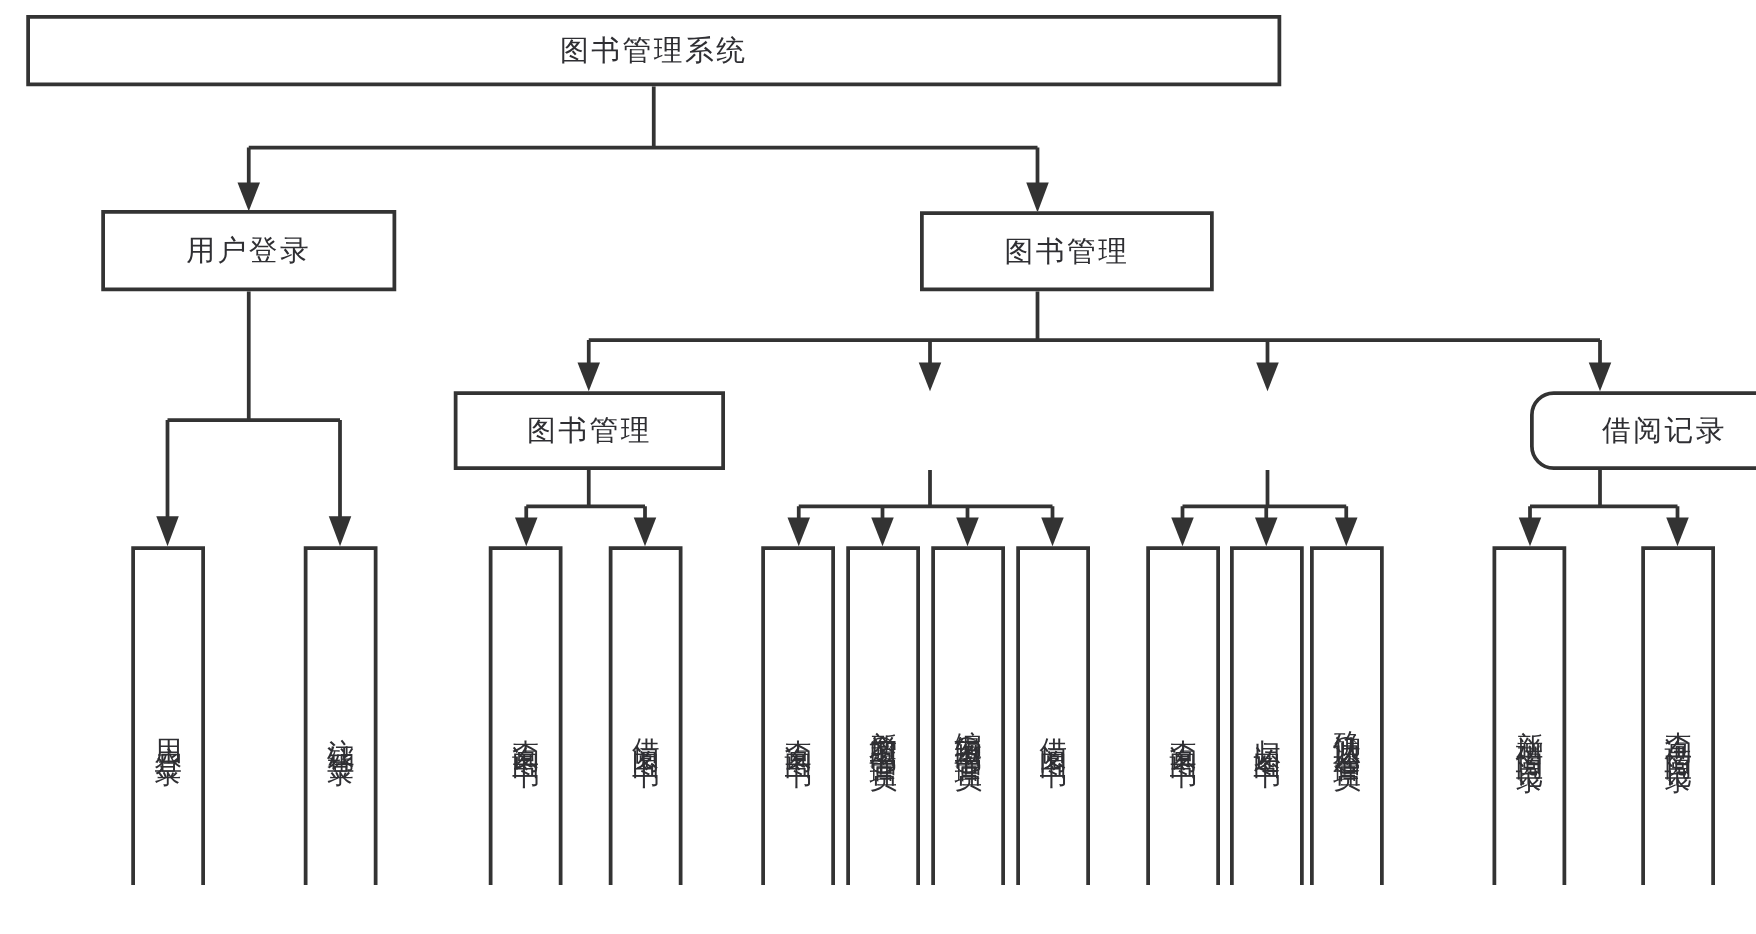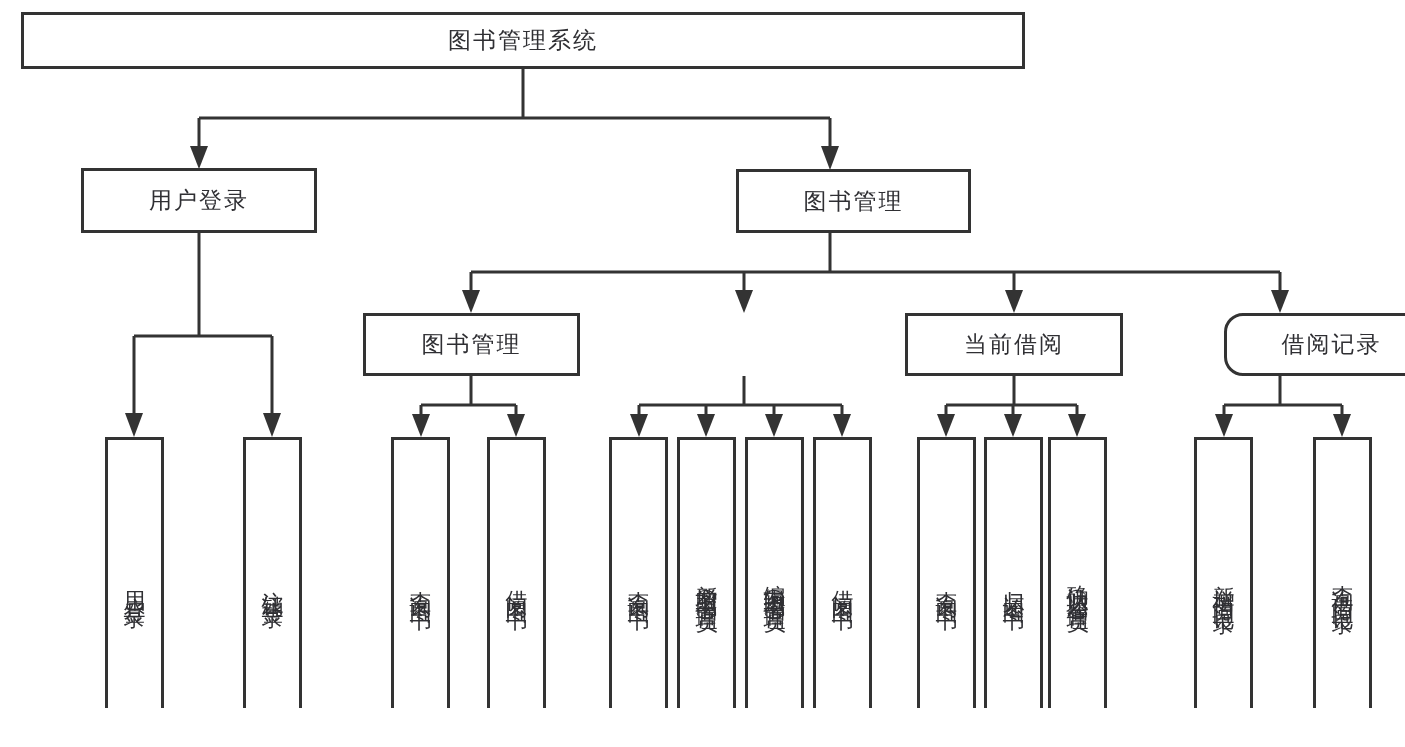--- a/index.html
+++ b/index.html
@@ -138,23 +138,20 @@
   <div class="node n-user-login">
     <span class="h-label">用户登录</span>
   </div>
   <div class="node n-book-mgmt">
     <span class="h-label">图书管理</span>
   </div>
 
   <div class="node n-l3 n-new-book">
     <span class="h-label">图书管理</span>
   </div>
-  <div class="node n-l3 n-cur-borrow">
-    <span class="h-label">当前借阅</span>
-  </div>
   <div class="node n-l3 n-borrow-rec">
     <span class="h-label">借阅记录</span>
   </div>
 
   <div class="node v-node n-ul-c1">
     <span class="v-label">用户登录</span>
   </div>
   <div class="node v-node n-ul-c2">
     <span class="v-label">注销登录</span>
   </div>

